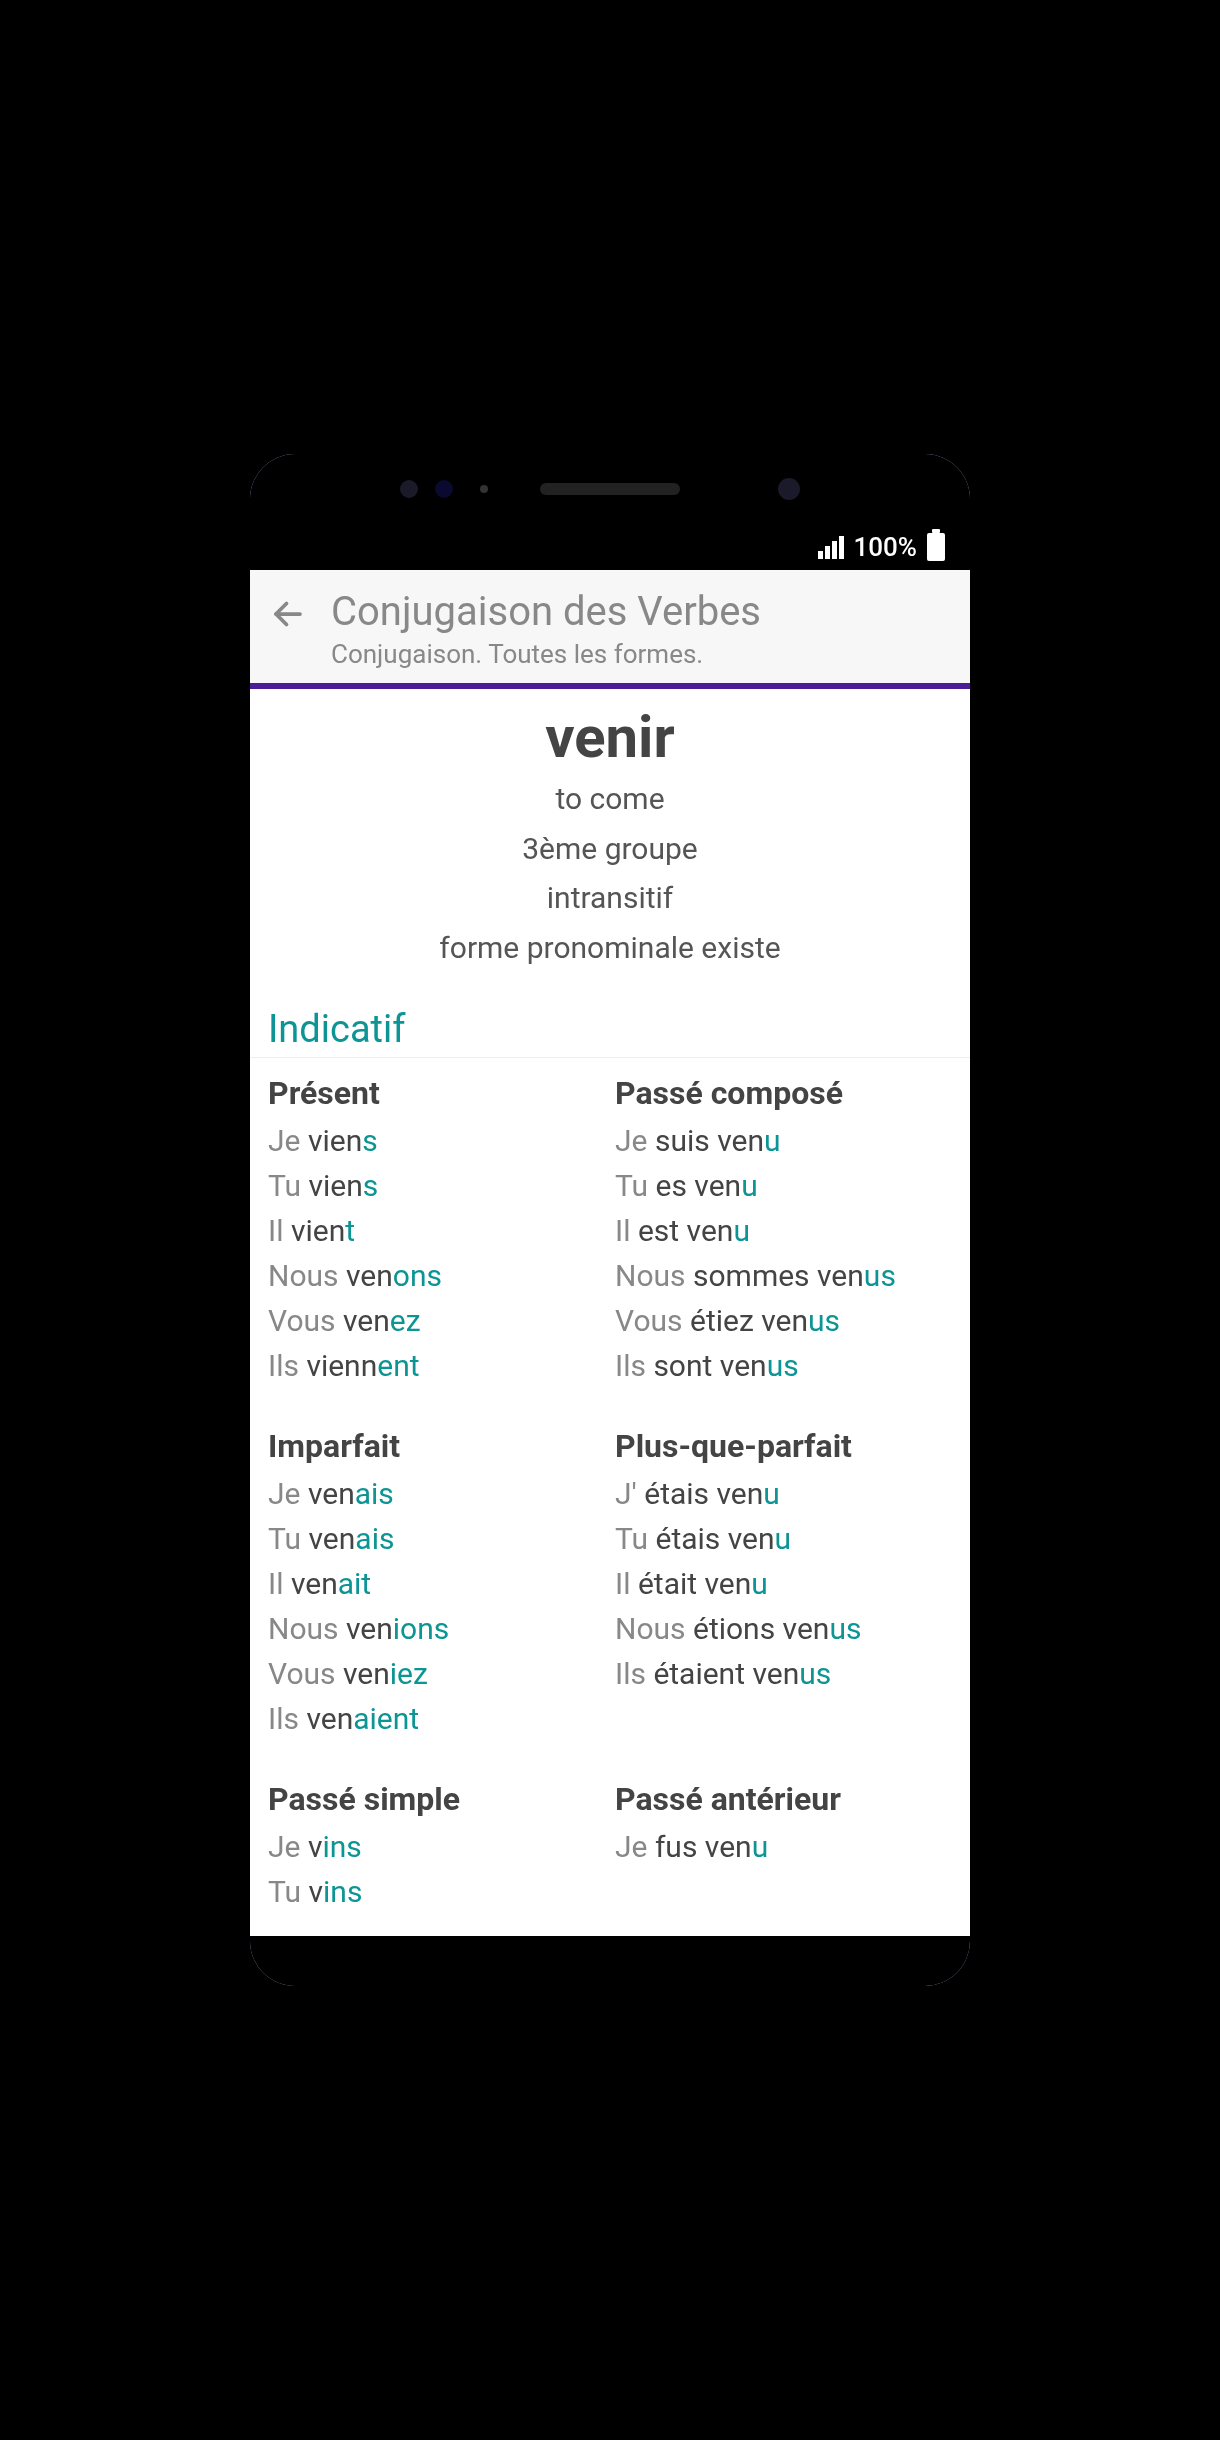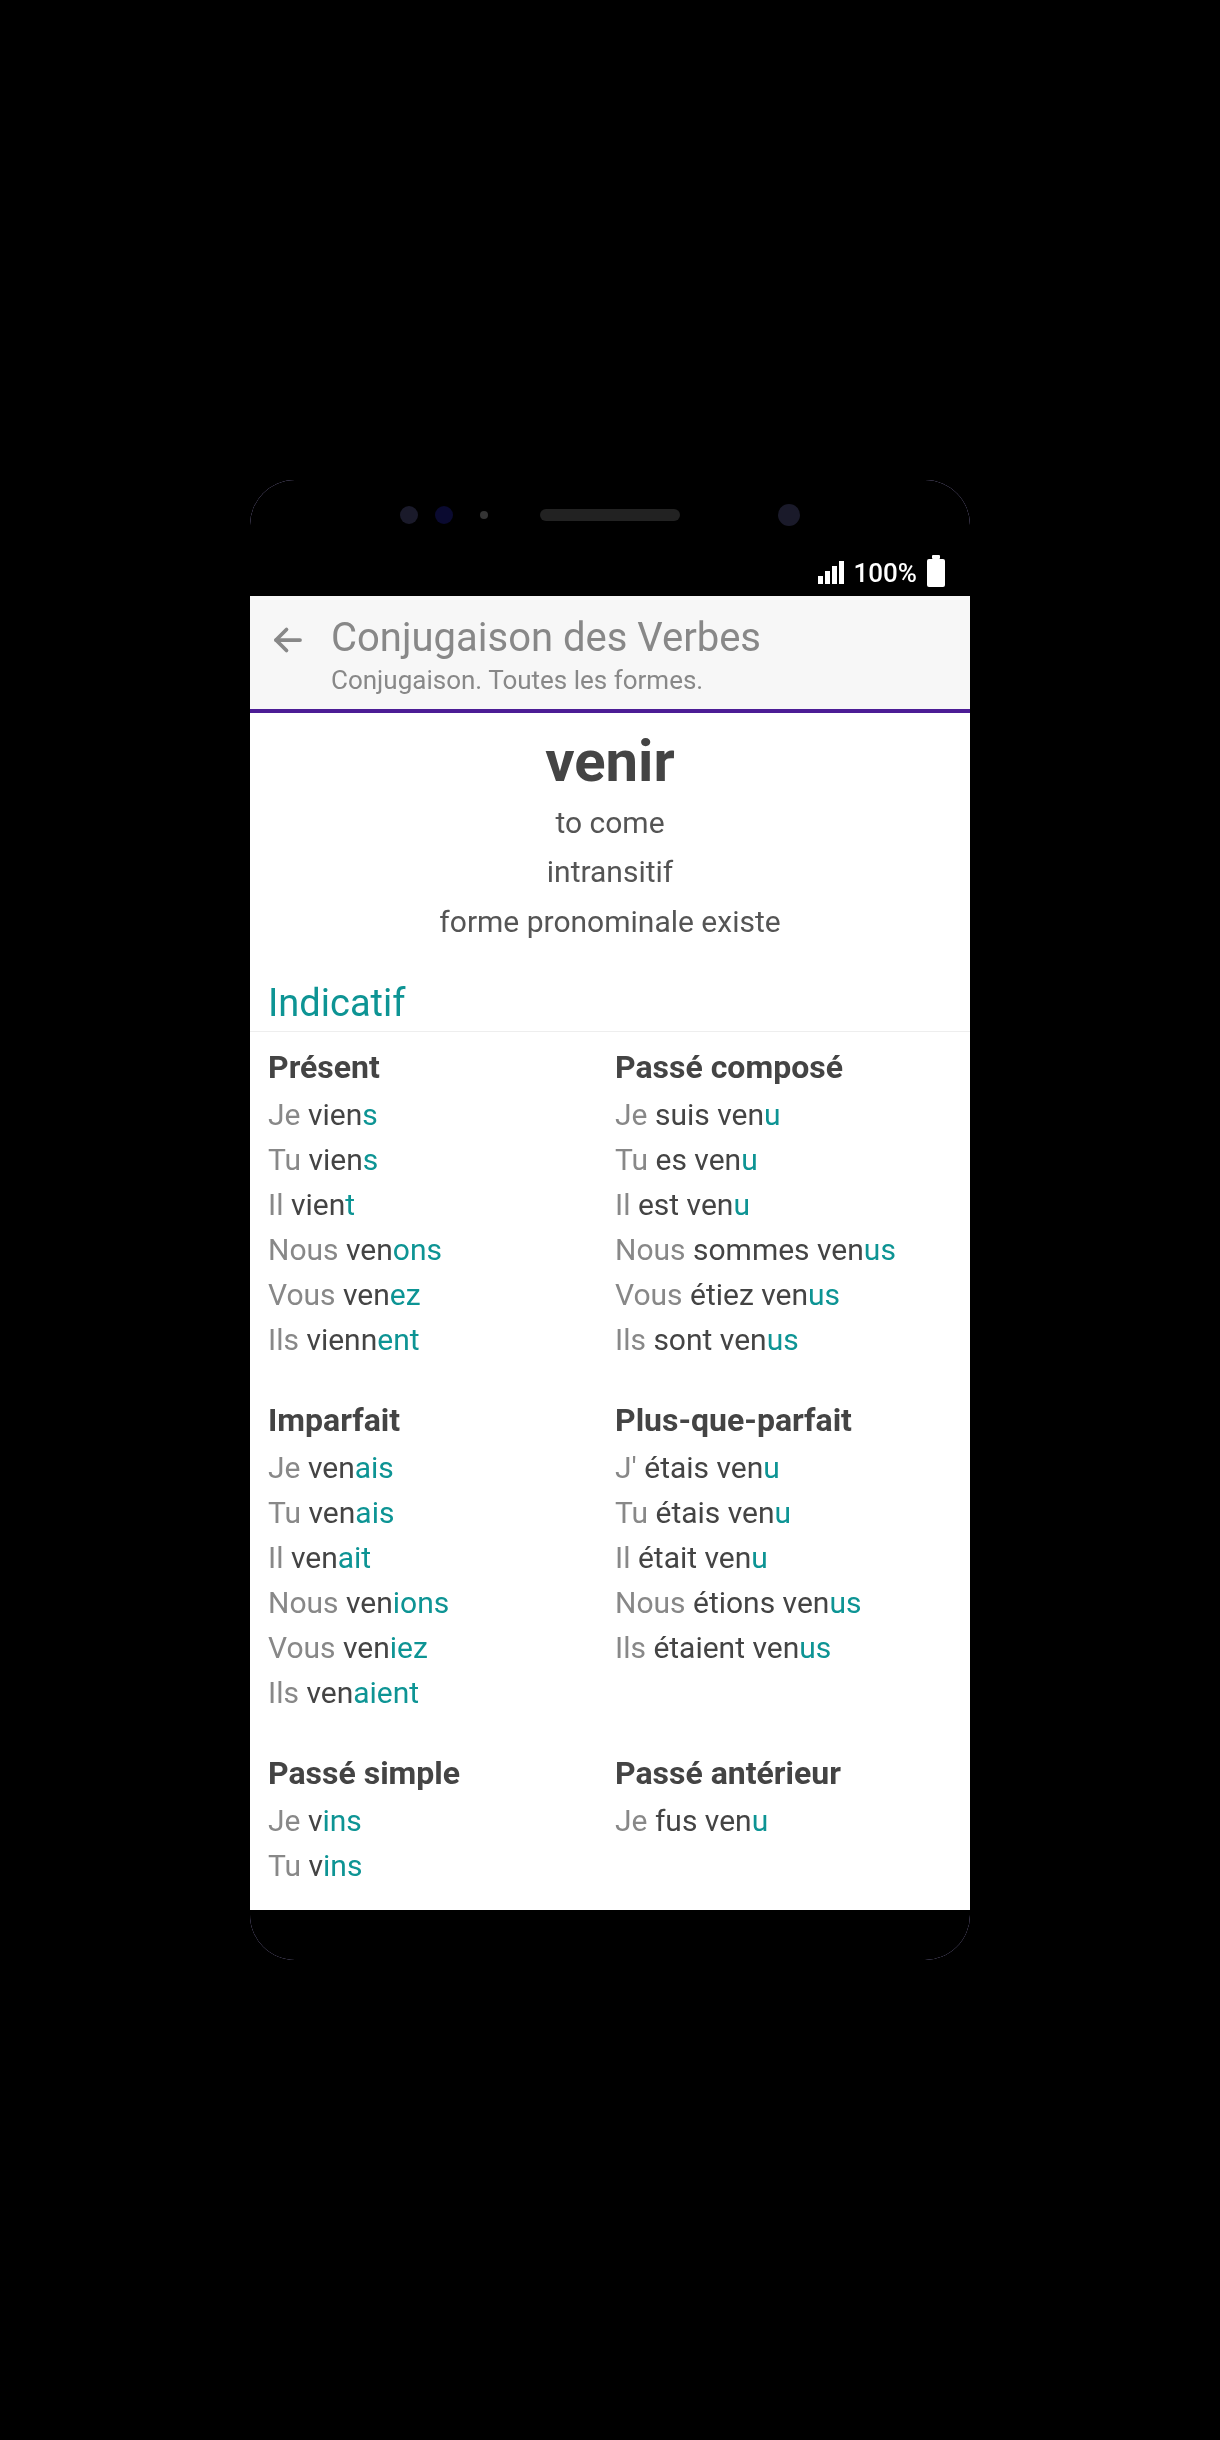--- a/index.html
+++ b/index.html
@@ -97,21 +97,21 @@
   .screen {
     background: #fff;
     min-height: 1300px;
   }
   .app-header {
     background: #f7f7f7;
     padding: 18px 20px 14px 20px;
     display: flex;
     align-items: flex-start;
     gap: 25px;
-    border-bottom: 4px solid #4c1d95;
+    border-bottom: 6px solid #4c1d95;
   }
   .back-arrow {
     color: #888;
     font-size: 42px;
     line-height: 1;
     padding-top: 8px;
     cursor: pointer;
   }
   .header-titles { flex: 1; }
   .app-title {
@@ -208,20 +208,21 @@
         </div>
         <div class="header-titles">
           <div class="app-title">Conjugaison des Verbes</div>
           <div class="app-subtitle">Conjugaison. Toutes les formes.</div>
         </div>
       </div>
 
       <div class="verb-header">
         <div class="verb-name">venir</div>
         <div class="verb-meta">to come</div>
+        <div class="verb-meta">3ème groupe</div>
         <div class="verb-meta">intransitif</div>
         <div class="verb-meta">forme pronominale existe</div>
       </div>
 
       <div class="mood-label">Indicatif</div>
 
       <div class="tense-grid" id="tense-grid">
           <div class="tense-block">
             <div class="tense-title">Présent</div>
             <div class="conj-row"><span class="pronoun">Je</span><span class="stem"> vien</span><span class="ending">s</span></div>

